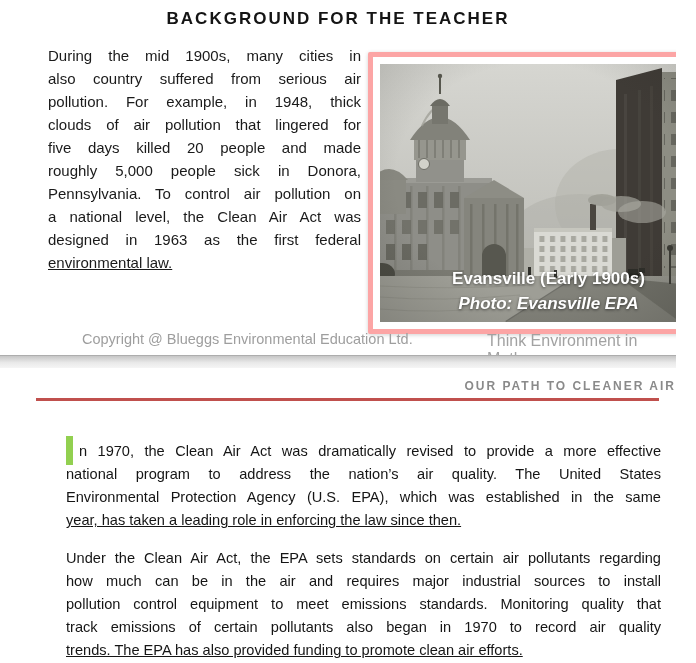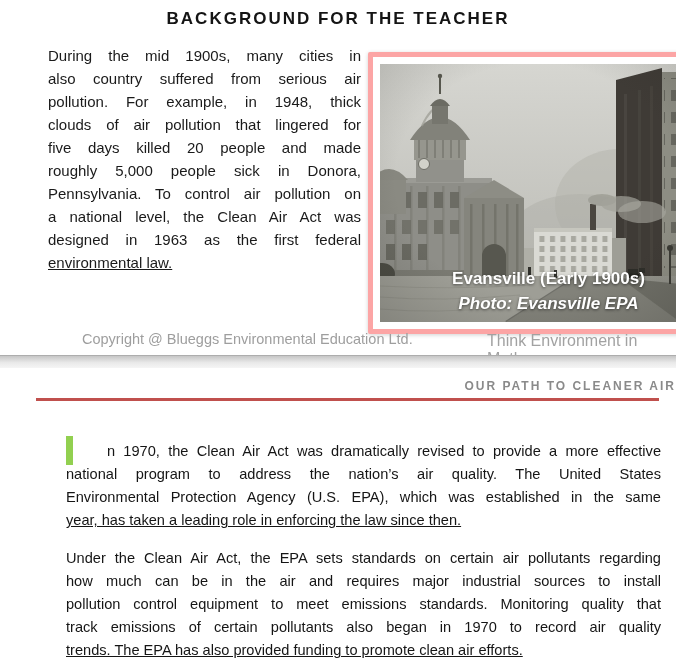--- a/index.html
+++ b/index.html
@@ -60,21 +60,21 @@
   .red-rule {
     position:absolute; top:398px; left:36px; width:623px; height:3px;
     background:#c0504d;
   }
   .para {
     position:absolute; left:66px; width:595px;
     font-size:14.6px; line-height:23px; color:#151515;
   }
   .para1 { top:440px; }
   .para2 { top:547px; }
-  .para1 .lines .tline:first-child { padding-left:13px;margin-left:28px; }
+  .para1 .lines .tline:first-child { padding-left:13px; }
   .dropcap {
     position:absolute; left:0; top:-4px; width:7px; height:29px;
     background:#92d050; color:transparent; overflow:hidden;
     font-size:10px; line-height:10px; display:block;
   }
 </style>
 </head>
 <body>
 
 <div class="page">

